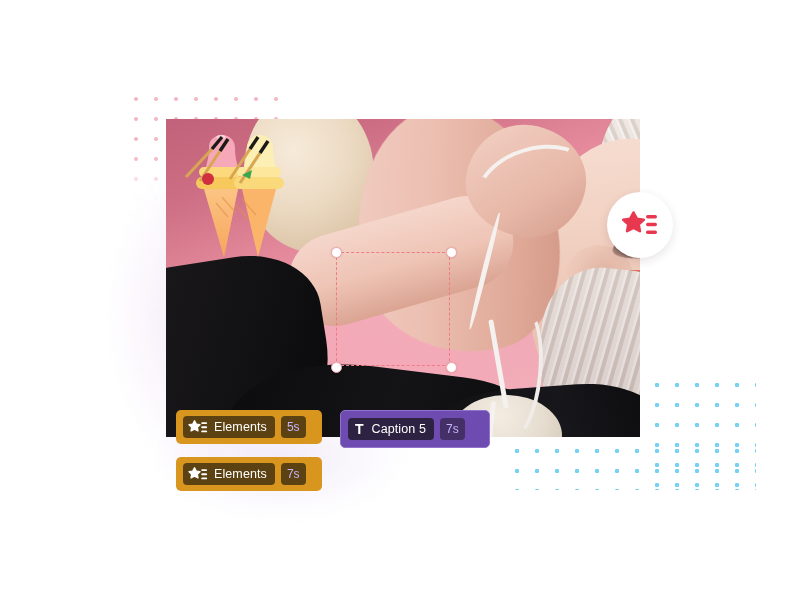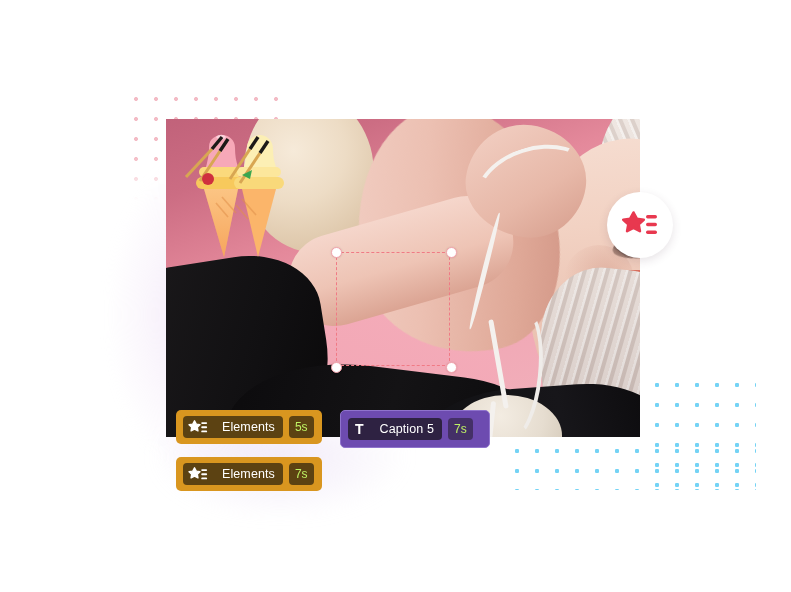--- a/index.html
+++ b/index.html
@@ -315,31 +315,31 @@
     align-items: center;
     border-radius: 5px;
     padding: 0 7px;
   }
   .clip-inner {
     display: flex;
     align-items: center;
     border-radius: 4px;
     height: 22px;
     padding: 0 8px 0 5px;
-    gap: 14px;
+    gap: 6px;
   }
   .clip-label {
     font-size: 12.5px;
     color: #ffffff;
     letter-spacing: .1px;
     white-space: nowrap;
   }
   .clip-dur {
     font-size: 12px;
-    color: #bef264;
+    color: #c4b5fd;
     border-radius: 4px;
     height: 22px;
     line-height: 22px;
     padding: 0 6px;
     margin-left: 6px;
   }
 
   
   .clip-elements { background: #d9961f; }
   .clip-elements .clip-inner { background: #5c4212; }

